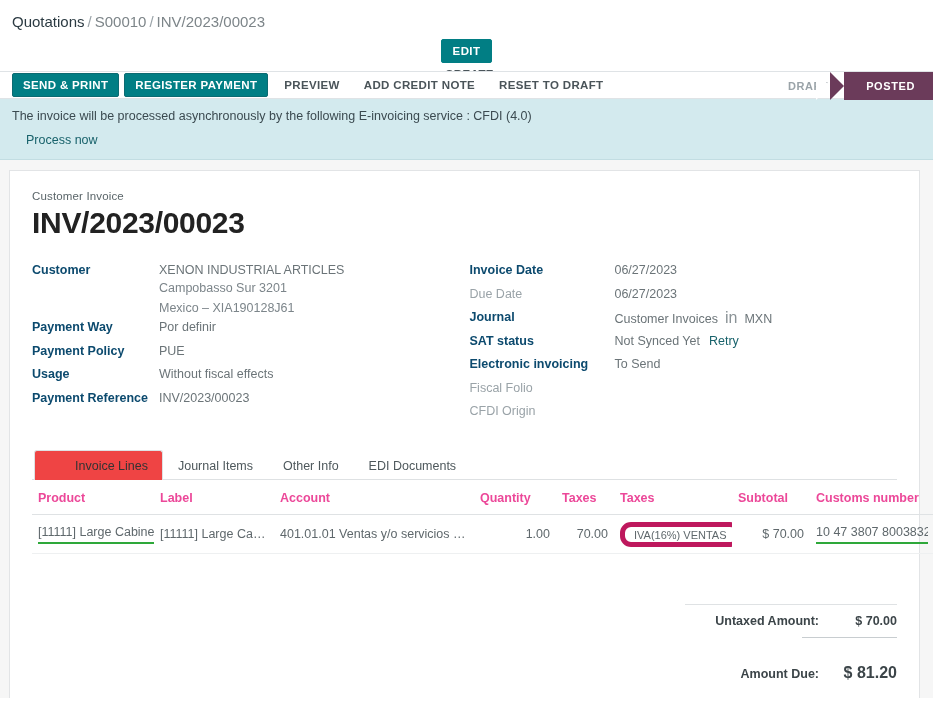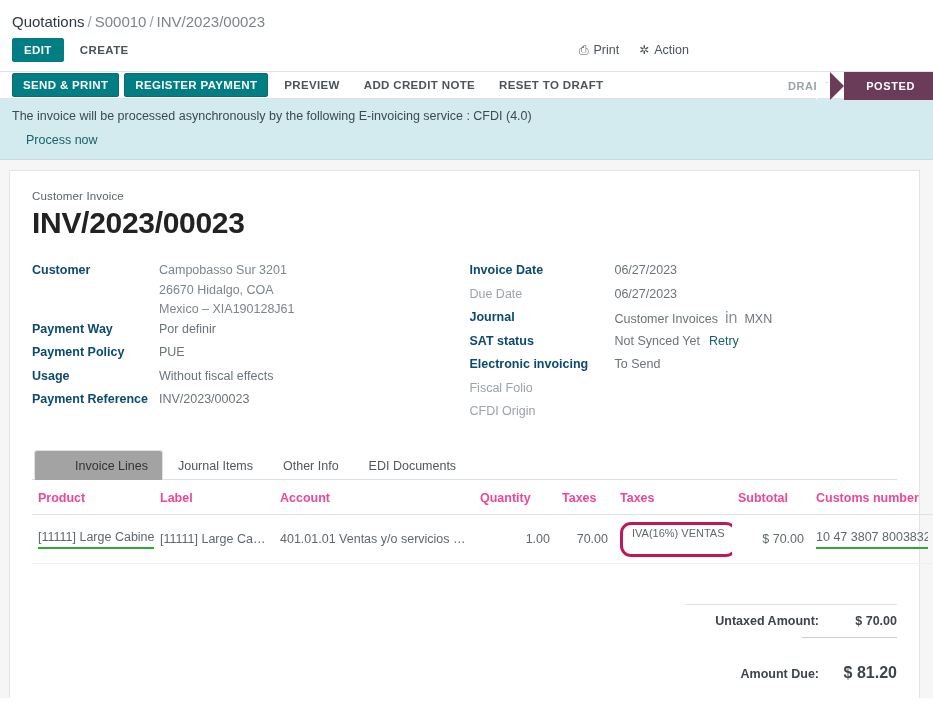--- a/index.html
+++ b/index.html
@@ -23,20 +23,21 @@
   .bc-sep { color: #9aa3a8; padding: 0 3px; }
   .bc-mid, .bc-cur { color: #7d8589; }
 
   
   .control-row {
     display: flex;
     align-items: center;
     padding: 0 12px 10px 12px;
     height: 32px;
     position: relative;
+    flex-direction: column;
   }
   .btn-edit {
     background: #017e84;
     color: #ffffff;
     border: 1px solid #017e84;
     font-size: 11.5px;
     font-weight: bold;
     letter-spacing: .4px;
     padding: 5px 11px;
     border-radius: 2px;
@@ -243,21 +244,21 @@
     color: #4e585c;
     padding: 7px 14px 6px 14px;
     border: 1px solid transparent;
     border-bottom: none;
     margin-bottom: -1px;
     cursor: pointer;
     line-height: 16px;
     background: transparent;
   }
   .tab.active {
-    background: #a3a3a3;
+    background: #ef4444;
     border-color: #dee1e3;
     border-top-left-radius: 3px;
     border-top-right-radius: 3px;
     color: #333333;
     padding-left: 40px;
   }
 
   
   table.lines {
     width: 100%;
@@ -287,23 +288,23 @@
     vertical-align: middle;
   }
   th.num, td.num { text-align: right; }
   .underline-green {
     border-bottom: 2px solid #2ea83a;
     padding-bottom: 1px;
     display: inline-block;
   }
   .tax-pill {
     display: inline-block;
-    border: 3px solid #be185d;
+    border: 5px solid #be185d;
     border-radius: 11px;
-    padding: 1px 9px 14px 9px;
+    padding: 1px 9px 0 9px;
     font-size: 11px;
     color: #5f686c;
     line-height: 14px;
   }
   .optcol { width: 22px; }
 
   
   .totals {
     position: absolute;
     right: 22px;
@@ -390,22 +391,22 @@
 
     <div class="sub-label">Customer Invoice</div>
     <div class="doc-title">INV/2023/00023</div>
 
     <div class="fields">
 
       <div class="col-left">
         <div class="frow">
           <div class="flabel">Customer</div>
           <div>
+            <div class="fval">XENON INDUSTRIAL ARTICLES</div>
             <div class="addr-line">Campobasso Sur 3201</div>
-            <div class="addr-line">26670 Hidalgo, COA</div>
             <div class="addr-line">Mexico – XIA190128J61</div>
           </div>
         </div>
         <div class="frow">
           <div class="flabel">Payment Way</div>
           <div class="fval">Por definir</div>
         </div>
         <div class="frow">
           <div class="flabel">Payment Policy</div>
           <div class="fval">PUE</div>

